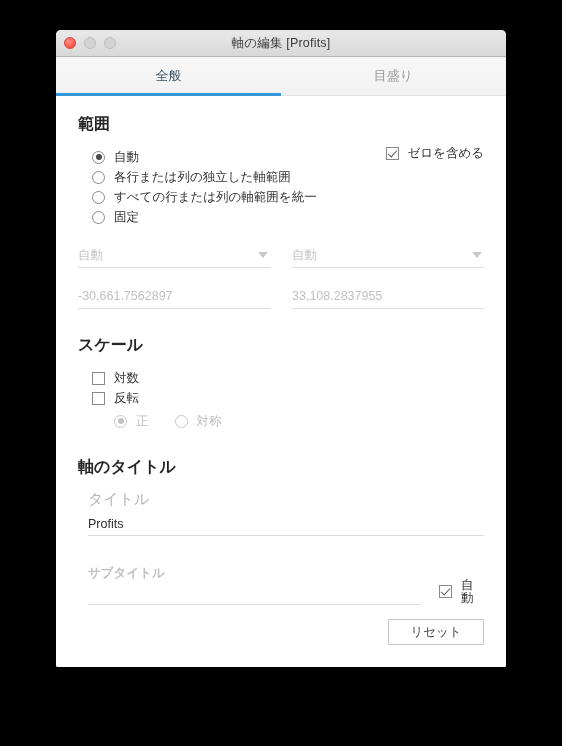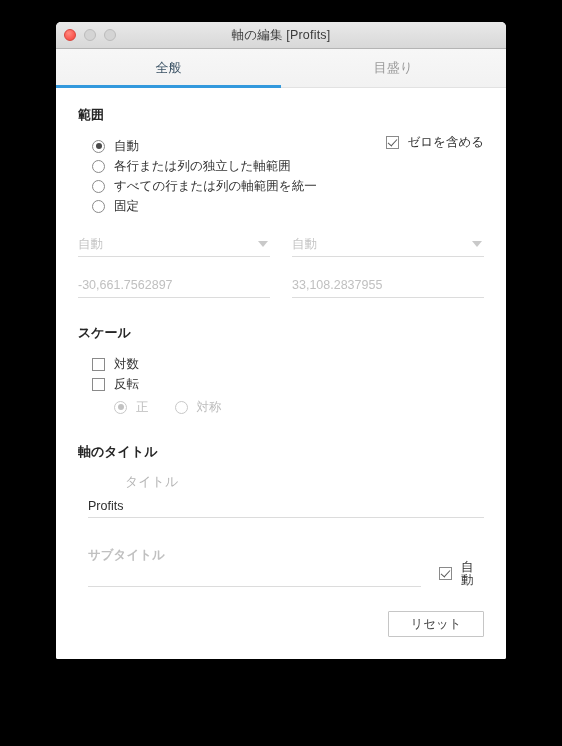--- a/index.html
+++ b/index.html
@@ -13,21 +13,21 @@
     position: relative;
     overflow: hidden;
     font-family: "Liberation Sans", "DejaVu Sans", sans-serif;
     -webkit-font-smoothing: antialiased;
   }
 
   
   #window {
     position: absolute;
     left: 56px;
-    top: 22px;
+    top: 30px;
     width: 450px;
     height: 637px;
     background: #ffffff;
     border-radius: 5px 5px 2px 2px;
     overflow: hidden;
     box-shadow: 0 2px 10px rgba(0,0,0,0.45);
   }
 
   
   #titlebar {
@@ -105,21 +105,21 @@
   
   #content {
     padding: 18px 22px 0 22px;
     background: #ffffff;
     height: calc(100% - 26px - 38px);
     box-sizing: border-box;
     position: relative;
   }
 
   .section-title {
-    font-size: 13px;
+    font-size: 16px;
     font-weight: bold;
     color: #262626;
     margin-bottom: 12px;
   }
   .section-title.spaced { margin-top: 26px; }
 
   
   .opt-row {
     display: flex;
     align-items: center;
@@ -229,24 +229,23 @@
     height: 20px;
     margin-left: 36px;
     font-size: 12.5px;
     margin-top: 3px;
   }
   .sub-opt-row .gap { width: 26px; }
 
   
   .titled-field { margin-left: 10px; margin-top: 10px; }
   .field-caption {
-    font-size: 13px;
+    font-size: 15px;
     color: #b5b5b5;
     margin-bottom: 4px;
-    margin-left: 37px;
   }
   .text-input {
     border-bottom: 1px solid #dcdcdc;
     height: 22px;
     display: flex;
     align-items: center;
     font-size: 12.5px;
     color: #2e2e2e;
   }
   .subtitle-wrap {

